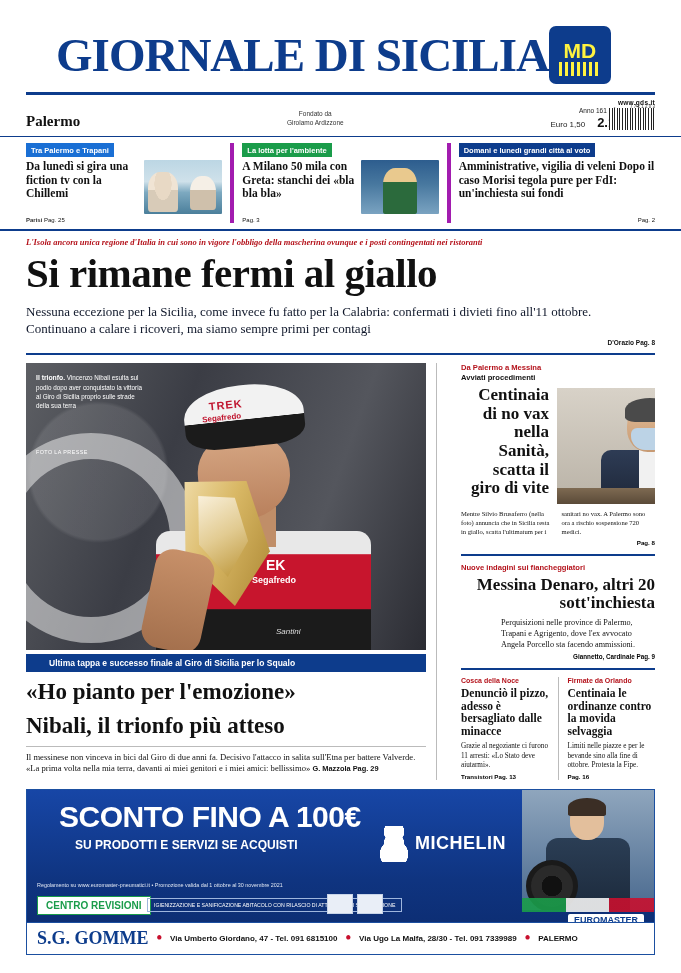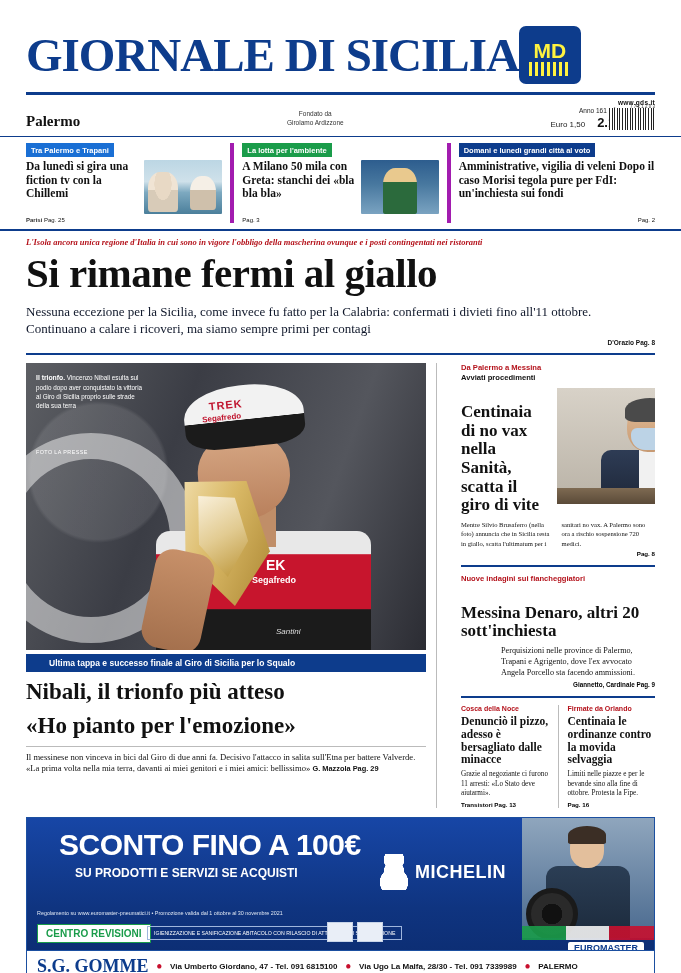--- a/index.html
+++ b/index.html
@@ -15,22 +15,22 @@
     height: 973px;
     position: relative;
     background: #fff;
     padding: 0;
   }
 
   
   .masthead {
     display: flex;
     align-items: center;
-    justify-content: flex-start;
-    padding: 26px 26px 6px 26px;
+    justify-content: center;
+    padding: 26px 26px 6px 12px;
   }
   .masthead-title {
     font-family: "Liberation Serif", serif;
     font-weight: bold;
     font-size: 47px;
     letter-spacing: -1px;
     color: #0d3c8c;
     line-height: 1;
     white-space: nowrap;
   }
@@ -403,21 +403,22 @@
     line-height: 1.3;
   }
   .r-kicker .l2 { color: #111; }
   .r-block { margin-bottom: 8px; }
   .r-head {
     font-family: "Liberation Serif", serif;
     font-weight: bold;
     font-size: 17px;
     line-height: 1.1;
     color: #111;
-    margin-top: 20px;
+    margin-top: 3px;
+    text-align: right;
   }
   .r-photo {
     width: 100%;
     height: 112px;
     background: linear-gradient(180deg,#d8d2c8 0%, #b9b2a6 100%);
     position: relative;
     overflow: hidden;
     margin: 5px 0 0 0;
   }
   .rp-man-head {
@@ -734,22 +735,22 @@
           <div class="mp-arm"></div>
         </div>
         <div class="mp-caption">
           <b>Il trionfo.</b>
           <span>Vincenzo Nibali esulta sul podio dopo aver conquistato la vittoria al Giro di Sicilia proprio sulle strade della sua terra</span>
         </div>
         <div class="mp-credit">FOTO LA PRESSE</div>
       </div>
 
       <div class="kicker-bar">Ultima tappa e successo finale al Giro di Sicilia per lo Squalo</div>
+      <div class="lead-head">«Ho pianto per l'emozione»</div>
       <div class="lead-head">Nibali, il trionfo più atteso</div>
-      <div class="lead-head">«Ho pianto per l'emozione»</div>
       <div class="lead-sum">
         <span>Il messinese non vinceva in bici dal Giro di due anni fa. Decisivo l'attacco in salita sull'Etna per battere Valverde. «La prima volta nella mia terra, davanti ai miei genitori e i miei amici: bellissimo»</span>
         <span class="sig">G. Mazzola Pag. 29</span>
       </div>
     </div>
 
     <div class="col-right">
 
       <div class="r-block">
         <div class="r-kicker">

